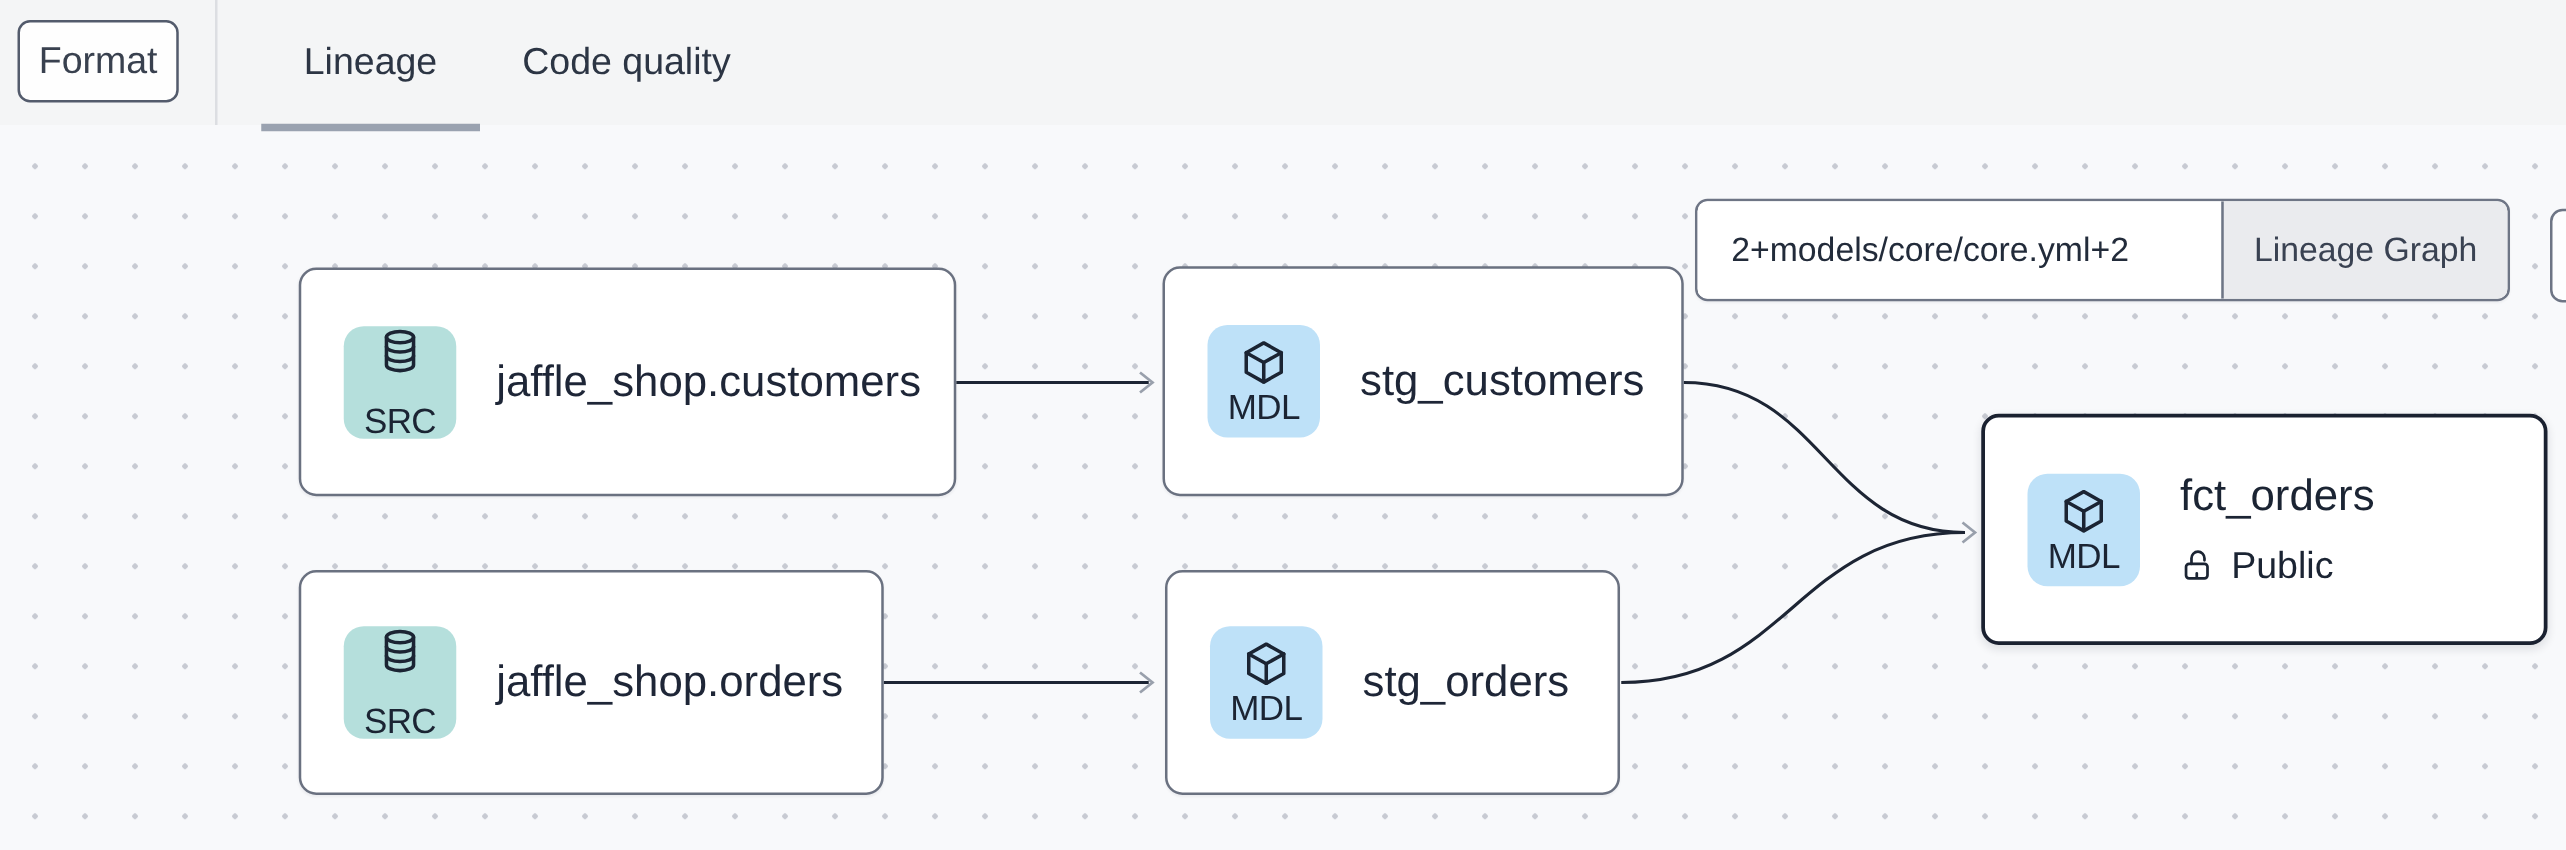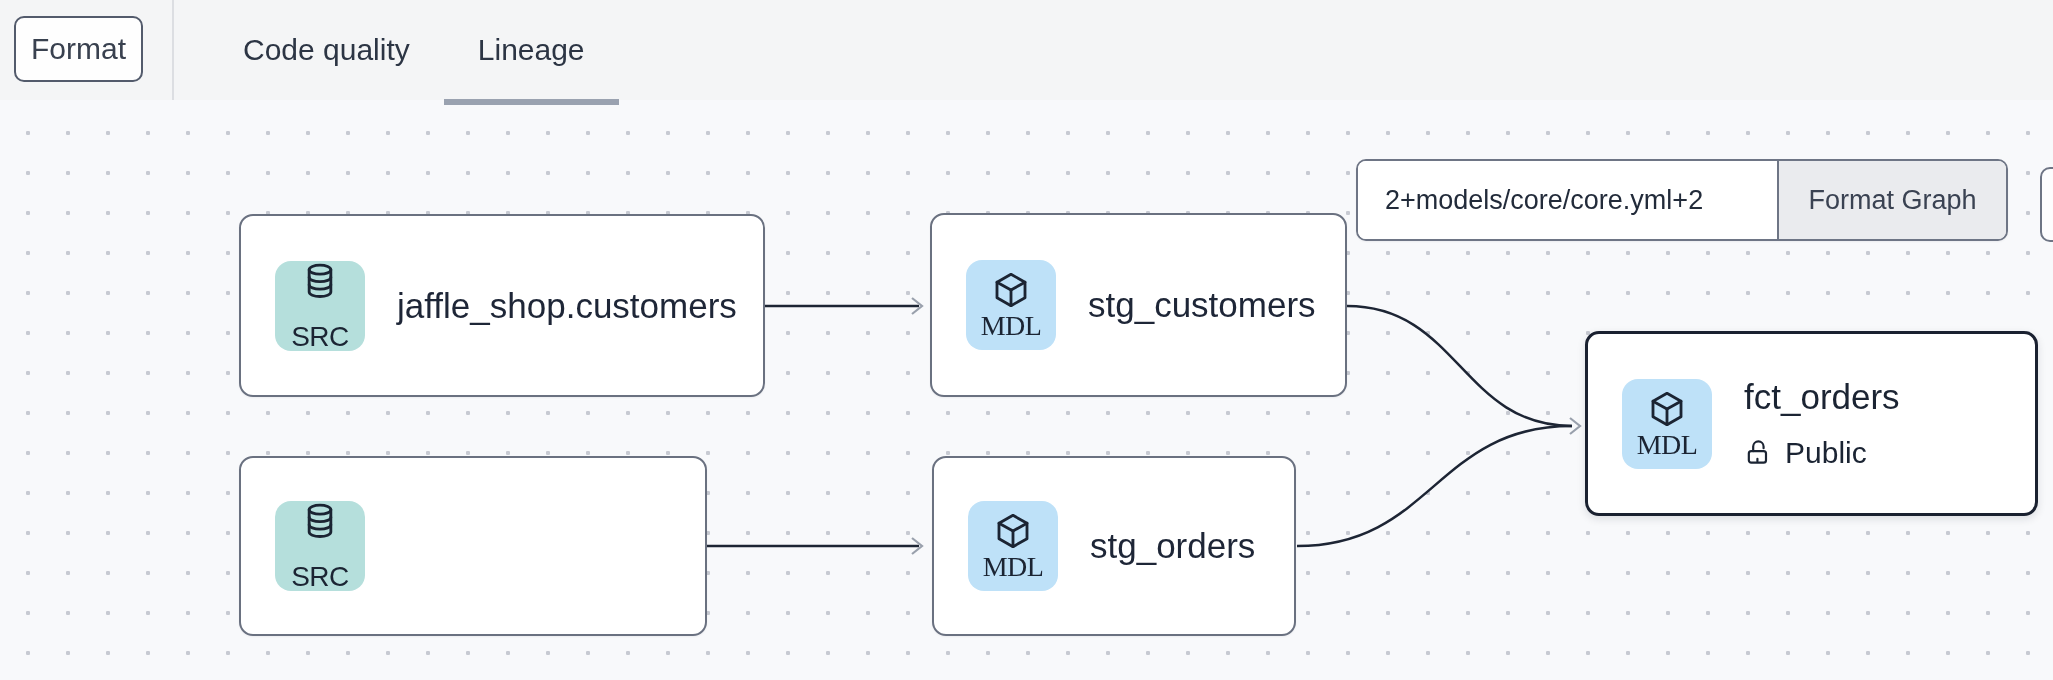--- a/index.html
+++ b/index.html
@@ -49,21 +49,21 @@
     display:flex; align-items:center; padding-left:34px; z-index:2; cursor:pointer;
     box-shadow:0 1px 2px rgba(20,28,45,.05);
   }
   .node.selected { border:3.5px solid #1a2130; box-shadow:0 3px 8px rgba(20,28,45,.12); }
   .badge {
     width:90px; height:90px; border-radius:16px; flex:0 0 auto;
     display:flex; flex-direction:column; align-items:center; justify-content:center;
     color:#1b2433;
   }
   .badge.src { background:#b5dfdc;gap:20px; }
-  .badge.mdl { background:#bee1f8;font-family:Liberation Serif, serif; }
+  .badge.mdl { background:#bee1f8; }
   .badge svg { width:40px; height:40px; display:block; }
   .badge-label {
     font-size:28px; font-weight:500; letter-spacing:-0.5px; line-height:1; margin-top:2px;
   }
   .node-label { margin-left:32px; font-size:35px; color:#1e2637; white-space:nowrap; }
   .node-body { margin-left:32px; display:flex; flex-direction:column;text-align:center; }
   .node-title { font-size:35px; font-weight:500; color:#1b2433; line-height:1.15; }
   .access-row { display:flex; align-items:center; margin-top:18px; color:#1b2433; }
   .access-row svg { width:29px; height:29px; display:block; }
   .access-label { font-size:30px; margin-left:12px; }
@@ -89,26 +89,26 @@
 </style>
 </head>
 <body>
 
 <div class="app">
 
   <div class="topbar">
     <button class="format-btn">Format</button>
     <div class="topbar-divider"></div>
     <div class="tabs">
-      <div class="tab">
-        <span>Code quality</span>
-      </div>
       <div class="tab active">
         <span>Lineage</span>
         <span class="tab-underline"></span>
+      </div>
+      <div class="tab">
+        <span>Code quality</span>
       </div>
     </div>
   </div>
 
   <div class="canvas"></div>
 
   <svg class="edges" viewBox="0 0 2053 680" fill="none" xmlns="http://www.w3.org/2000/svg">
     <path d="M765 306 L919 306" stroke="#1d2534" stroke-width="2.5"></path>
     <path d="M912 298 L922 306 L912 314" stroke="#99a0ac" stroke-width="2.2"></path>
     <path d="M707 546 L919 546" stroke="#1d2534" stroke-width="2.5"></path>
@@ -146,20 +146,21 @@
   <div class="node" style="left:239px; top:456px; width:468px; height:180px;">
     <div class="badge src">
       <svg viewBox="0 0 24 24" stroke="currentColor" fill="none" stroke-width="1.7" stroke-linecap="round" stroke-linejoin="round">
         <ellipse cx="12" cy="5.2" rx="6.5" ry="2.7"></ellipse>
         <path d="M5.5 5.2v13.4c0 1.5 2.9 2.7 6.5 2.7s6.5-1.2 6.5-2.7V5.2"></path>
         <path d="M5.5 9.7c0 1.5 2.9 2.7 6.5 2.7s6.5-1.2 6.5-2.7"></path>
         <path d="M5.5 14.2c0 1.5 2.9 2.7 6.5 2.7s6.5-1.2 6.5-2.7"></path>
       </svg>
       <span class="badge-label">SRC</span>
     </div>
+    <div class="node-label">jaffle_shop.orders</div>
   </div>
 
   <div class="node" style="left:932px; top:456px; width:364px; height:180px;">
     <div class="badge mdl">
       <svg viewBox="0 0 24 24" stroke="currentColor" fill="none" stroke-width="1.7" stroke-linecap="round" stroke-linejoin="round">
         <path d="M12 2.6 L20.4 7.3 V16.7 L12 21.4 L3.6 16.7 V7.3 Z"></path>
         <path d="M3.6 7.3 L12 12 L20.4 7.3"></path>
         <path d="M12 12 V21.4"></path>
       </svg>
       <span class="badge-label">MDL</span>
@@ -184,18 +185,18 @@
           <path d="M7.6 10.8 V7.1 a4.3 4.3 0 0 1 8.6 0 V8.5"></path>
           <path d="M11.1 17.2 v2"></path>
         </svg>
         <span class="access-label">Public</span>
       </div>
     </div>
   </div>
 
   <div class="controls">
     <input class="selector-input" type="text" value="2+models/core/core.yml+2" style="">
-    <button class="update-btn">Format Graph</button>
+    <button class="update-btn">Lineage Graph</button>
   </div>
 
   <button class="edge-partial-btn"></button>
 
 </div>
 
 </body></html>

